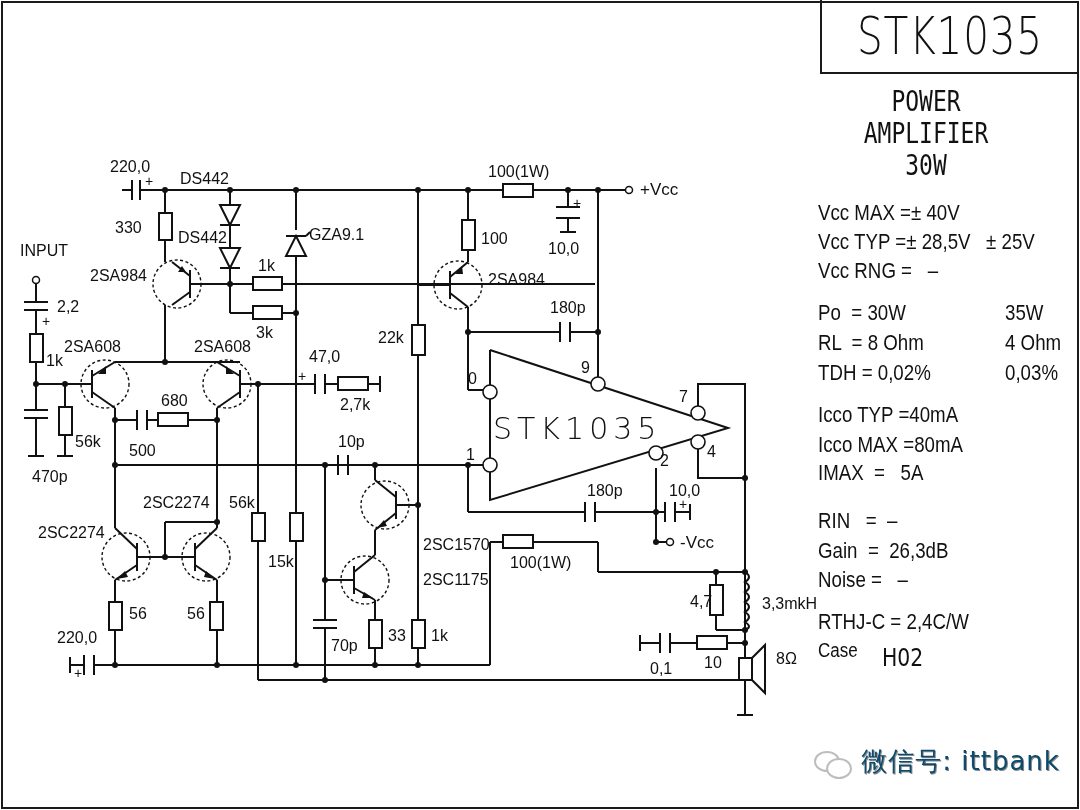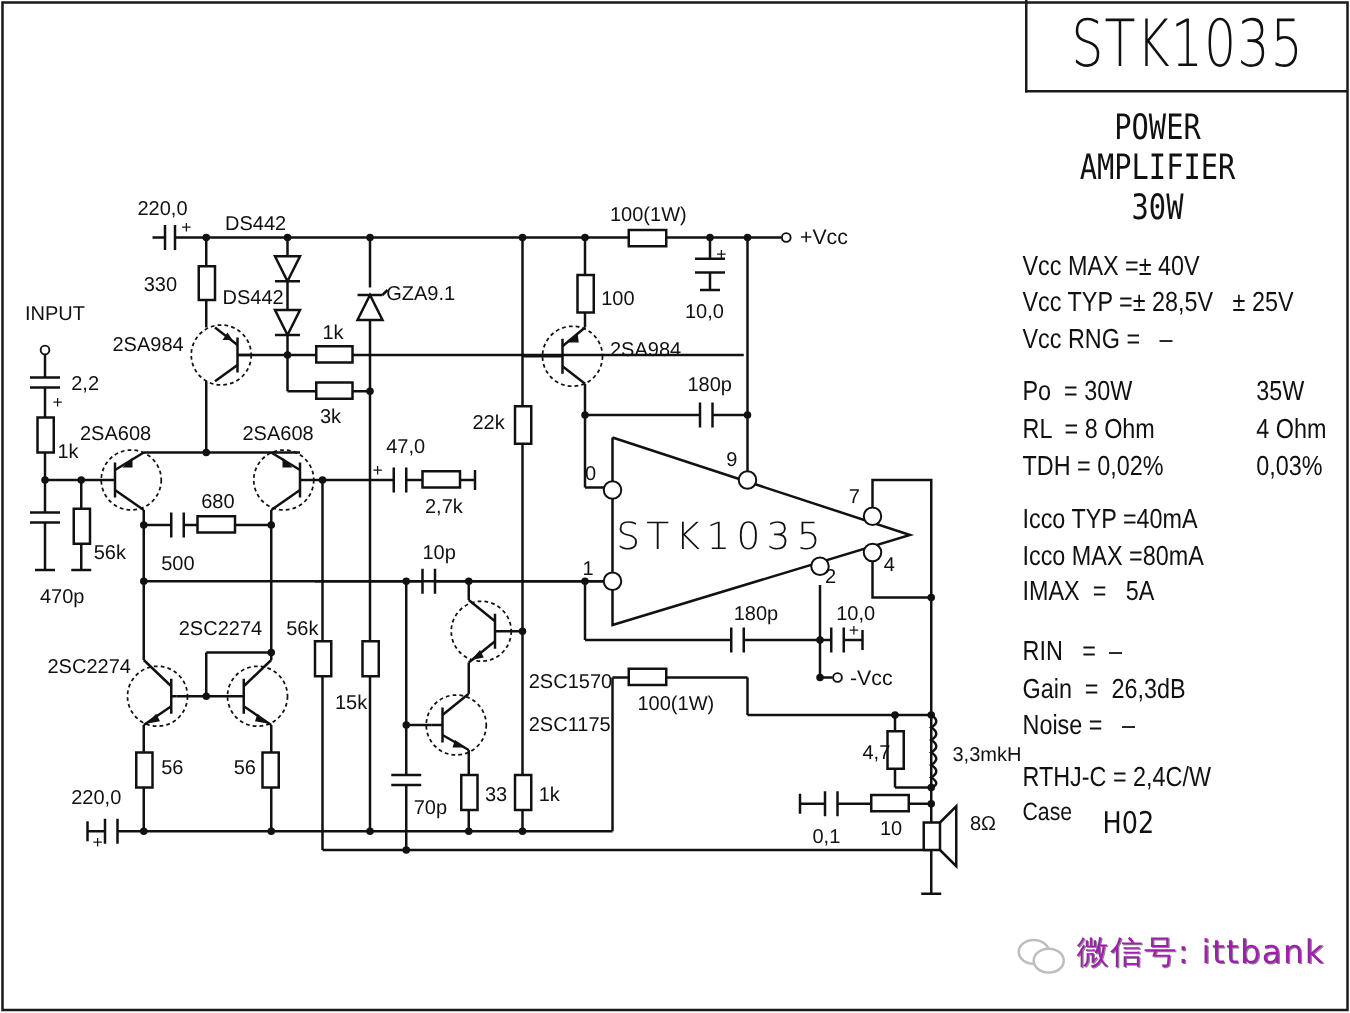--- a/index.html
+++ b/index.html
@@ -7,21 +7,21 @@
   .frame{position:absolute;left:1px;top:1px;width:1074px;height:804px;border:2px solid #1a1a1a;box-sizing:content-box;}
   .titlebox{position:absolute;left:820px;top:0px;width:256px;height:72px;border-left:2px solid #1a1a1a;border-bottom:2px solid #1a1a1a;}
   .title{position:absolute;left:0;top:6px;width:100%;text-align:center;font-size:52px;letter-spacing:1px;color:#111;font-family:"DejaVu Sans",sans-serif;font-weight:300;transform:scaleX(0.78);}
   .subtitle{position:absolute;left:810px;top:86px;width:232px;text-align:center;font-size:28px;color:#111;font-family:"DejaVu Sans Mono",monospace;transform:scaleX(0.82);line-height:32px;}
   .spec{position:absolute;font-size:22px;color:#111;font-family:"Liberation Sans",sans-serif;transform-origin:left top;transform:scaleX(0.85);white-space:pre;}
   svg text{font-family:"Liberation Sans",sans-serif;fill:#111;}
   .lbl{font-size:16px;}
   .w{stroke:#111;stroke-width:2;fill:none;}
   .t{stroke:#111;stroke-width:1.4;fill:none;stroke-dasharray:3 2.5;}
   .dot{fill:#111;}
-  .wm{position:absolute;left:812px;top:744px;font-size:26px;color:#a21caf;letter-spacing:1px;text-shadow:1px 1px 0 #8a8a8a;font-family:"DejaVu Sans",sans-serif;text-align:right;}
+  .wm{position:absolute;left:812px;top:744px;font-size:26px;color:#0c4a6e;letter-spacing:1px;text-shadow:1px 1px 0 #8a8a8a;font-family:"DejaVu Sans",sans-serif;text-align:right;}
 </style>
 </head>
 <body>
 
 <div class="frame"></div>
 
 <div class="titlebox">
   <div class="title">STK1035</div>
 </div>
 <div class="subtitle">

